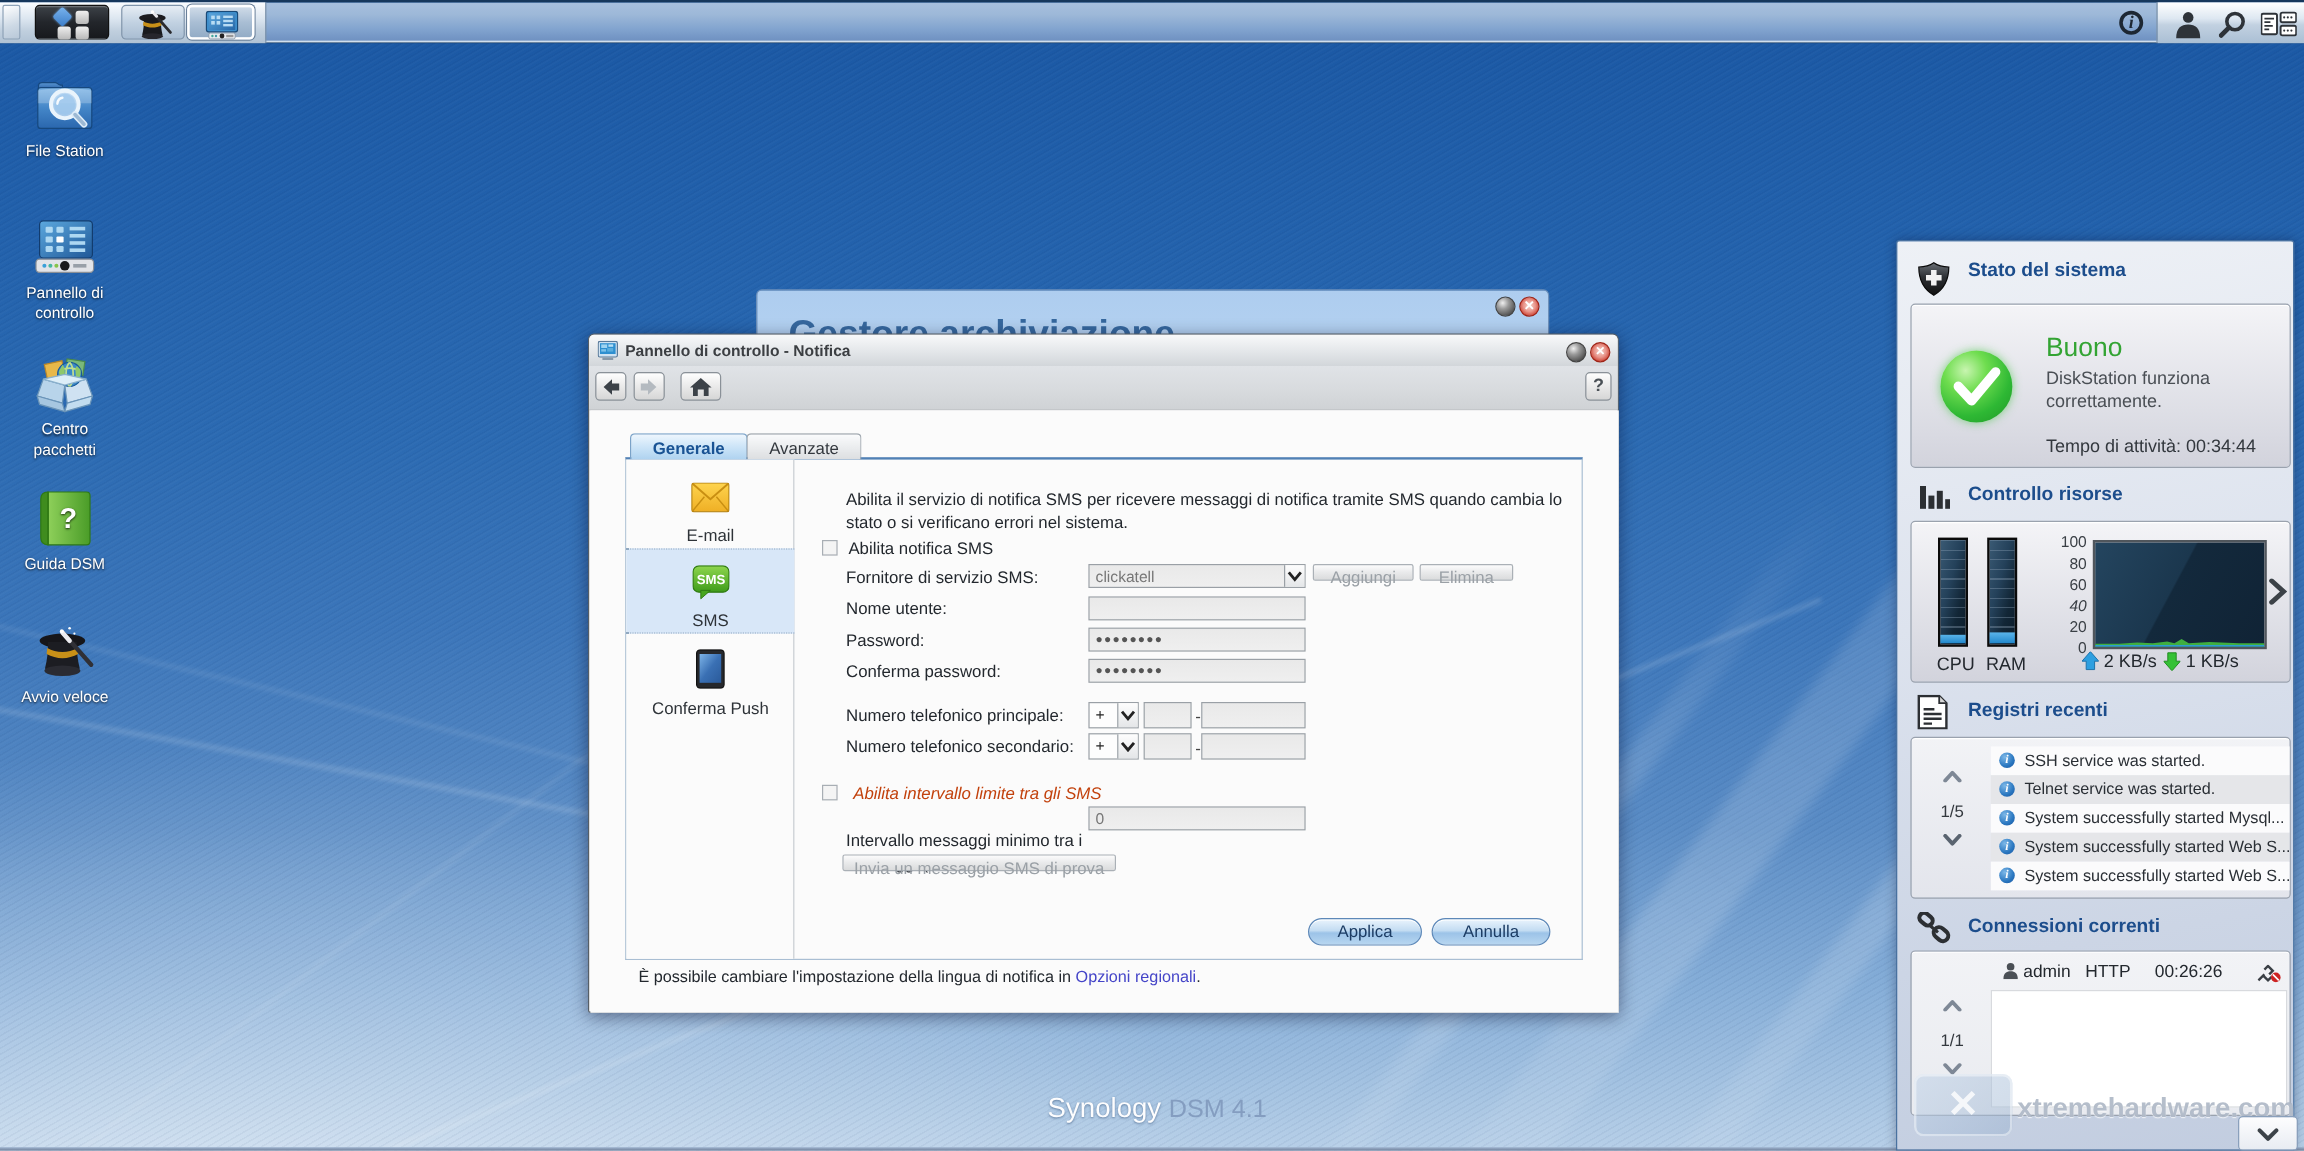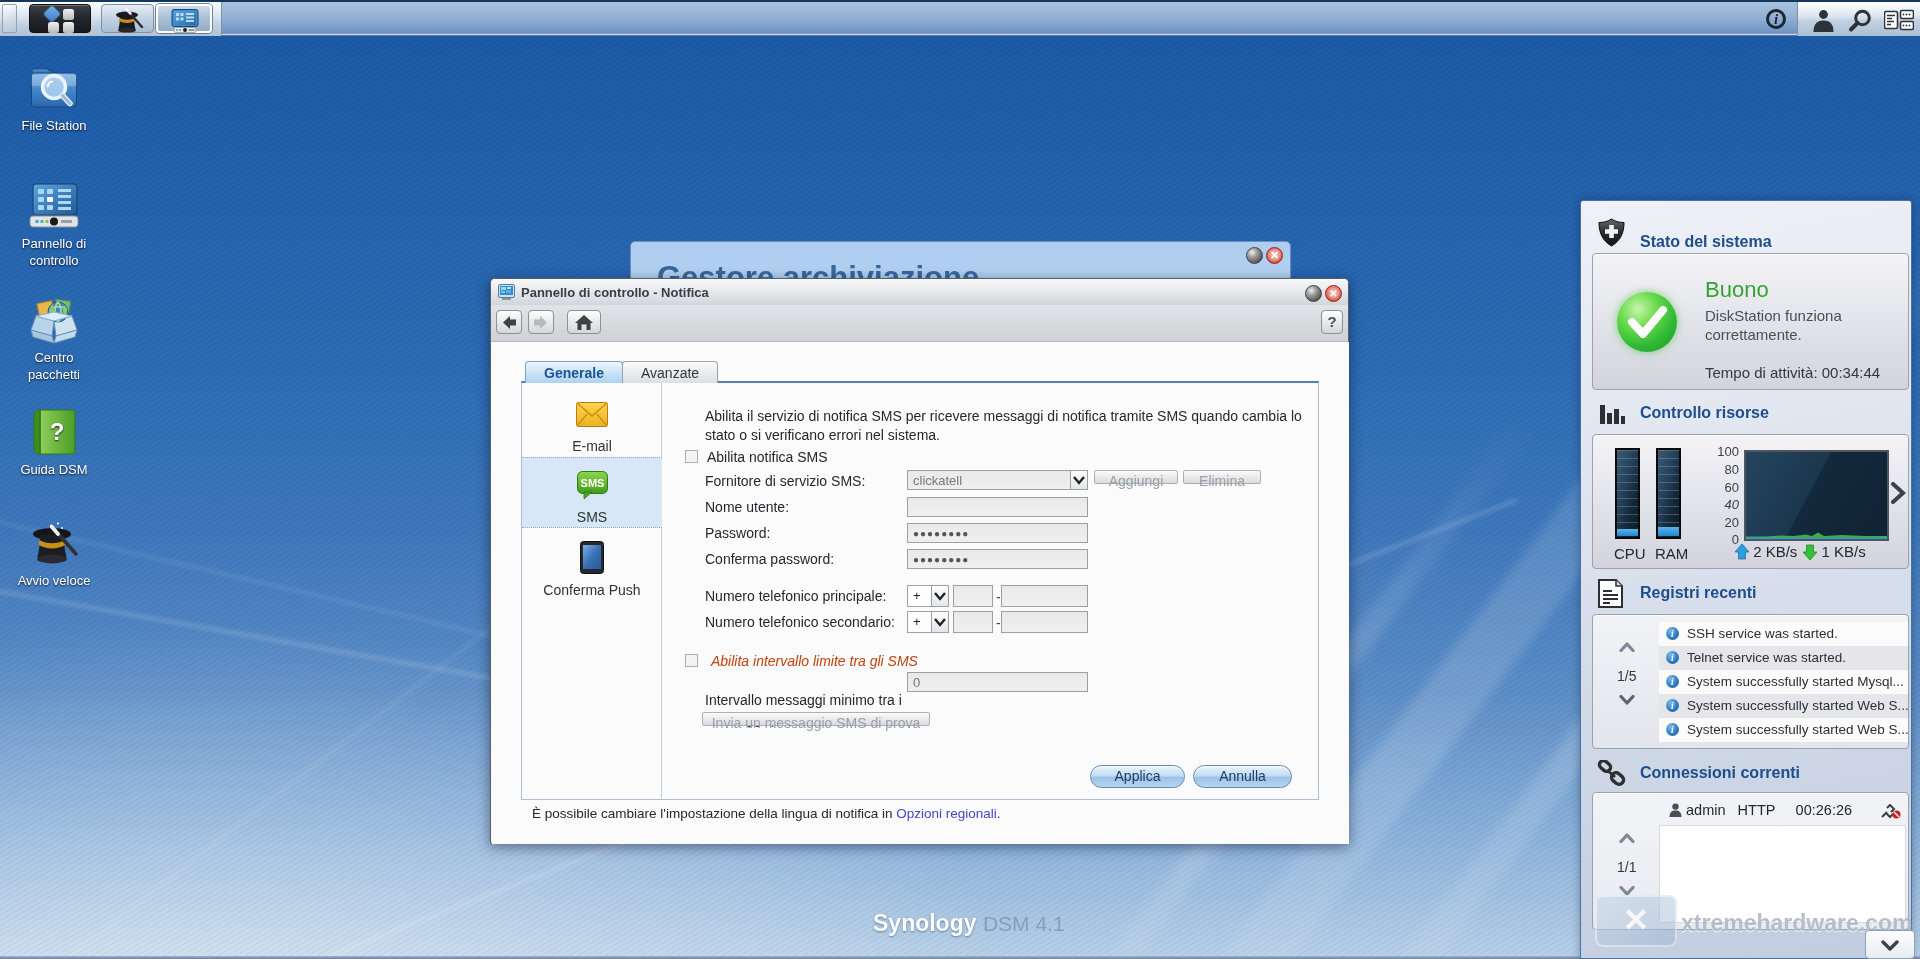--- a/index.html
+++ b/index.html
@@ -205,21 +205,21 @@
         <path d="M25 7 L48 33" stroke="#303036" stroke-width="3.6" stroke-linecap="round"></path>
         <path d="M24 6 L30 13" stroke="#ececf0" stroke-width="3.8" stroke-linecap="round"></path>
         <g fill="#fff">
           <circle cx="23.5" cy="5" r="1.6"></circle>
           <circle cx="30" cy="2.5" r="1.1"></circle>
           <circle cx="34" cy="7" r="0.9"></circle>
         </g>
       </svg>Avvio veloce</div>
 
   <div style="position:absolute; left:873px; top:910px; z-index:4; font-size:23px; color:#fff;">
-    <span style="font-weight:bold; font-family:'Liberation Sans'; color:#fdfdfe; text-shadow:0 1px 2px rgba(40,70,110,0.6);">Synology</span>
+    <span style="font-weight:normal; font-family:'Liberation Sans'; color:#fdfdfe; text-shadow:0 1px 2px rgba(40,70,110,0.6);">Synology</span>
     <span style="color:#849dc0; font-size:21px;">DSM 4.1</span>
   </div>
 
   <div id="bgwin">
     <h1>Gestore archiviazione</h1>
     <div class="roundbtn btn-gray" style="left:615px; top:5px;"></div>
     <div class="roundbtn btn-red" style="left:635px; top:5px;">✕</div>
   </div>
 
   <div id="win">
@@ -343,21 +343,21 @@
         <defs>
           <linearGradient id="shg" x1="0" y1="0" x2="0" y2="1">
             <stop offset="0" stop-color="#6a6f75"></stop>
             <stop offset="0.45" stop-color="#2c2f33"></stop>
             <stop offset="1" stop-color="#111"></stop>
           </linearGradient>
         </defs>
         <path d="M14.5 1 C18 3.5 22 4.5 27 4.5 C27 14 24 22.5 14.5 28 C5 22.5 2 14 2 4.5 C7 4.5 11 3.5 14.5 1 Z" fill="url(#shg)" stroke="#0a0a0a"></path>
         <path d="M12.2 7 L16.8 7 L16.8 11.2 L21 11.2 L21 15.8 L16.8 15.8 L16.8 20 L12.2 20 L12.2 15.8 L8 15.8 L8 11.2 L12.2 11.2 Z" fill="#f2f2f2"></path>
       </svg>
-    <div class="phead" style="top:32px;">Stato del sistema</div>
+    <div class="phead" style="top:16px;">Stato del sistema</div>
     <div class="pbox" style="top:52px; height:137px;">
       <div style="position:absolute; left:24px; top:38px; width:60px; height:60px; border-radius:50%; background:radial-gradient(circle at 35% 28%, #c8f5b0 0%, #6fdd4f 30%, #2eb834 65%, #1f9626 100%); box-shadow:0 0 8px rgba(80,200,80,0.7);">
         <svg width="60" height="60" viewBox="0 0 60 60">
             <path d="M15 30 L26 42 L46 18" fill="none" stroke="#fff" stroke-width="8" stroke-linecap="round" stroke-linejoin="round"></path>
           </svg>
       </div>
       <div style="position:absolute; left:112px; top:23px; font-size:22px; color:#33a433;">Buono</div>
       <div style="position:absolute; left:112px; top:52px; font-size:15px; color:#4a4f55; line-height:19px;">DiskStation funziona<br>correttamente.</div>
       <div style="position:absolute; left:112px; top:110px; font-size:15px; color:#33383e;">Tempo di attività: 00:34:44</div>
     </div>

